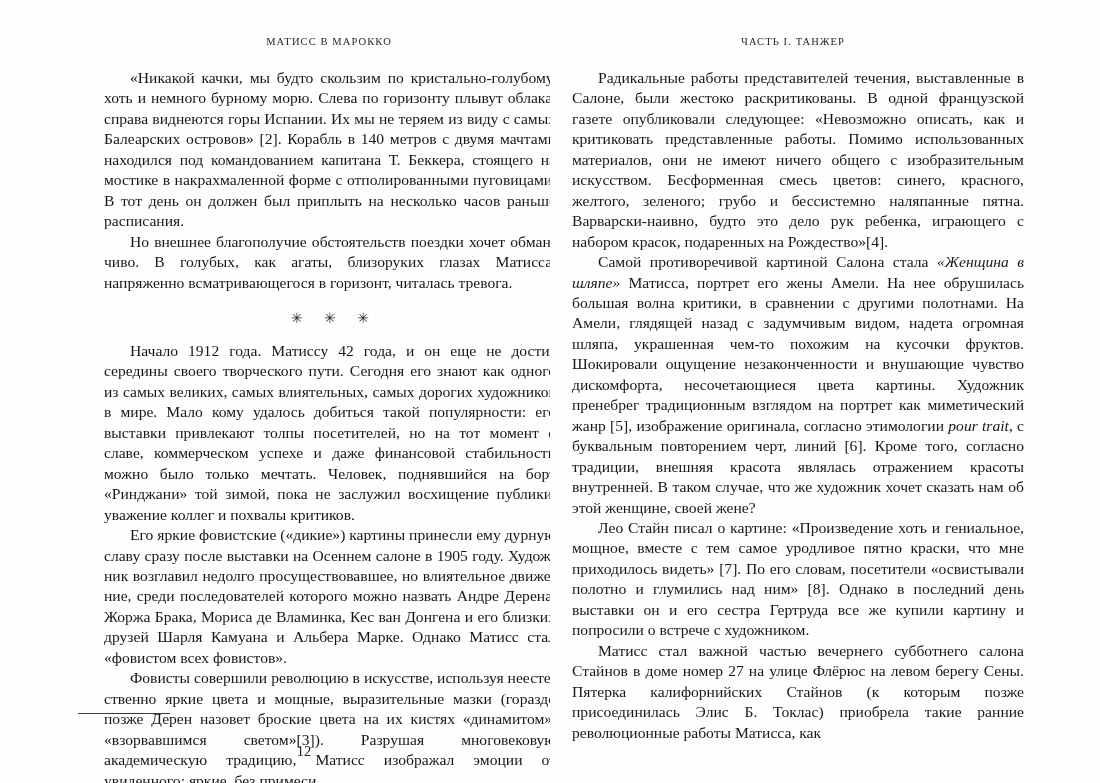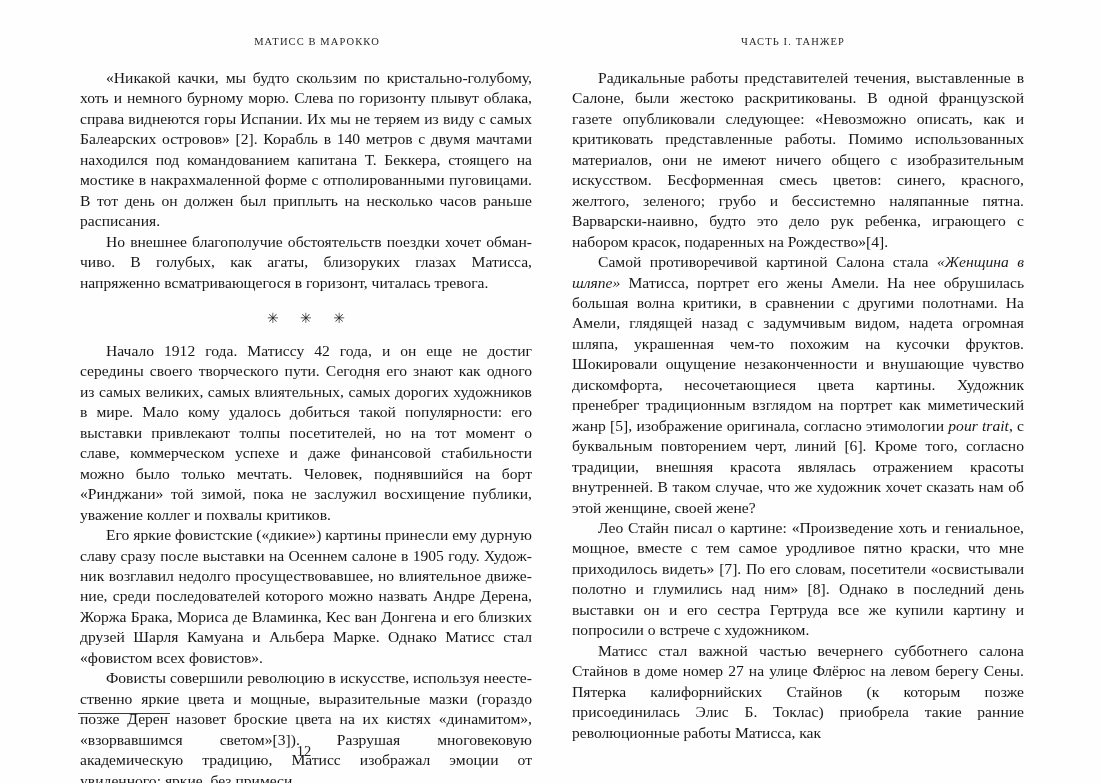--- a/index.html
+++ b/index.html
@@ -21,21 +21,21 @@
     display: flex;
     background: #fefefe;
   }
   .page {
     position: relative;
     width: 550px;
     height: 783px;
     box-sizing: border-box;
     background: #fefefe;
   }
-  .page-left  { padding: 0 22px 0 80px; }
+  .page-left  { padding: 0 22px 0 104px; }
   .page-right { padding: 0 78px 4px 22px; }
 
   .running-head {
     text-align: center;
     font-size: 10.5px;
     letter-spacing: 1.1px;
     color: #25252a;
     padding-top: 36px;
     height: 18px;
     white-space: nowrap;

